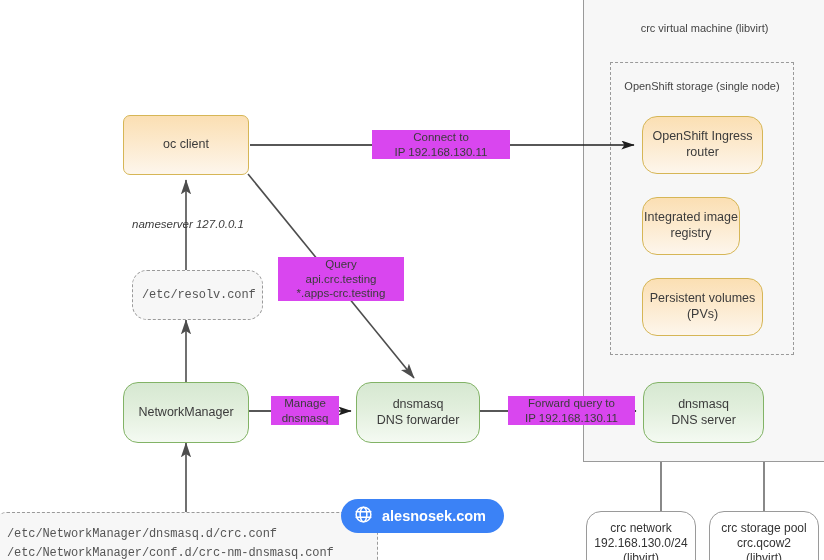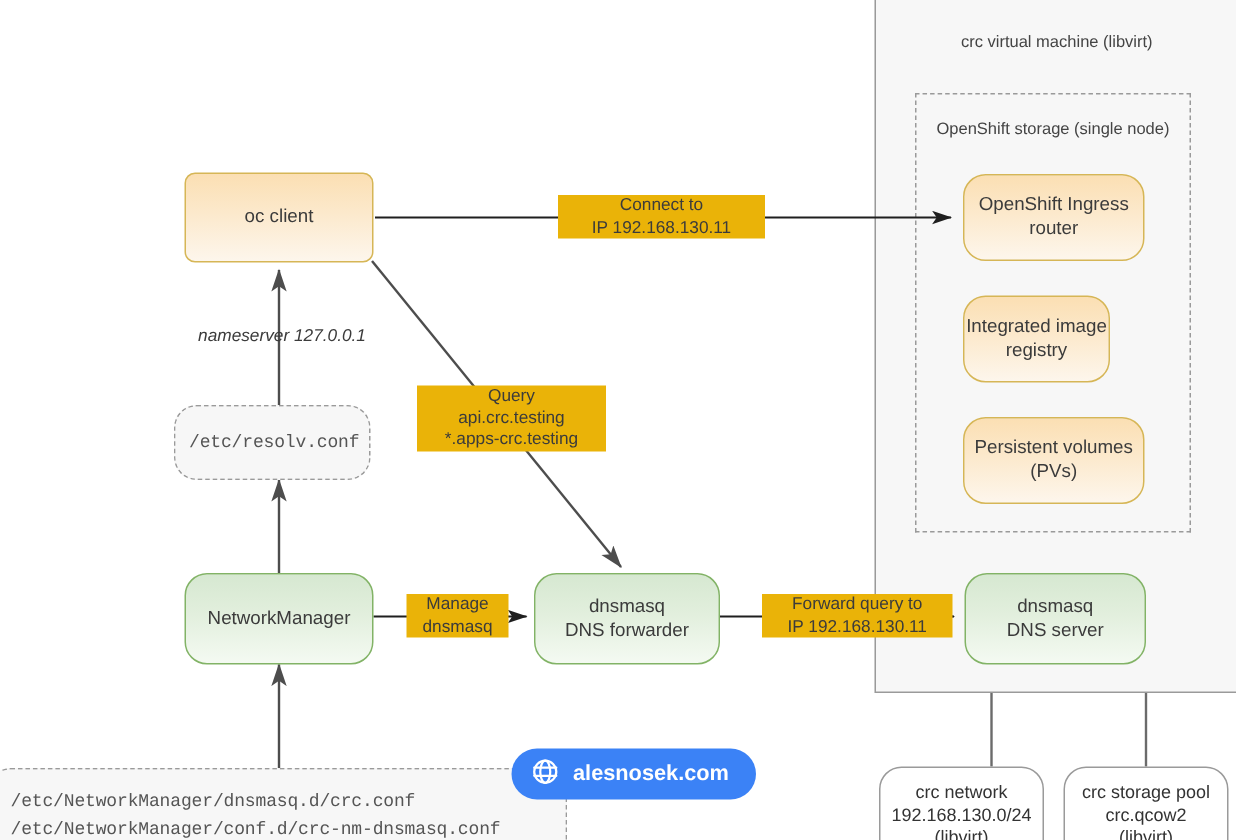--- a/index.html
+++ b/index.html
@@ -89,21 +89,21 @@
     border: 1.6px dashed #9a9a9a;
     background: transparent;
   }
   
   .edge-label {
     position: absolute;
     text-align: center;
     color: #3b3b3b;
     font-size: 11.5px;
     line-height: 1.28;
-    background: #eab308;
+    background: #d946ef;
     padding: 0 3px;
     white-space: nowrap;
   }
   .edge-label.nobg { background: transparent; }
   
   .watermark {
     position: absolute;
     display: flex;
     align-items: center;
     gap: 9px;
@@ -173,21 +173,21 @@
     </g>
     <g>
       <line x1="764" y1="462" x2="764" y2="511" stroke="#6b6b6b" stroke-width="1.6"></line>
     </g>
   </svg>
 
   <div class="node amber rounded" style="left:123px; top:115px; width:126px; height:60px;">
     <span>oc client</span>
   </div>
 
-  <div class="node dashed-file" style="left:116px; top:270px; width:131px; height:50px; justify-content:flex-start; padding-left:9px;text-align:center;">
+  <div class="node dashed-file" style="left:132px; top:270px; width:131px; height:50px; justify-content:flex-start; padding-left:9px;text-align:center;">
     <span>/etc/resolv.conf</span>
   </div>
 
   <div class="node green" style="left:123px; top:382px; width:126px; height:61px;">
     <span>NetworkManager</span>
   </div>
 
   <div class="node green" style="left:356px; top:382px; width:124px; height:61px; flex-direction:column;">
     <span>dnsmasq</span>
     <span>DNS forwarder</span>

